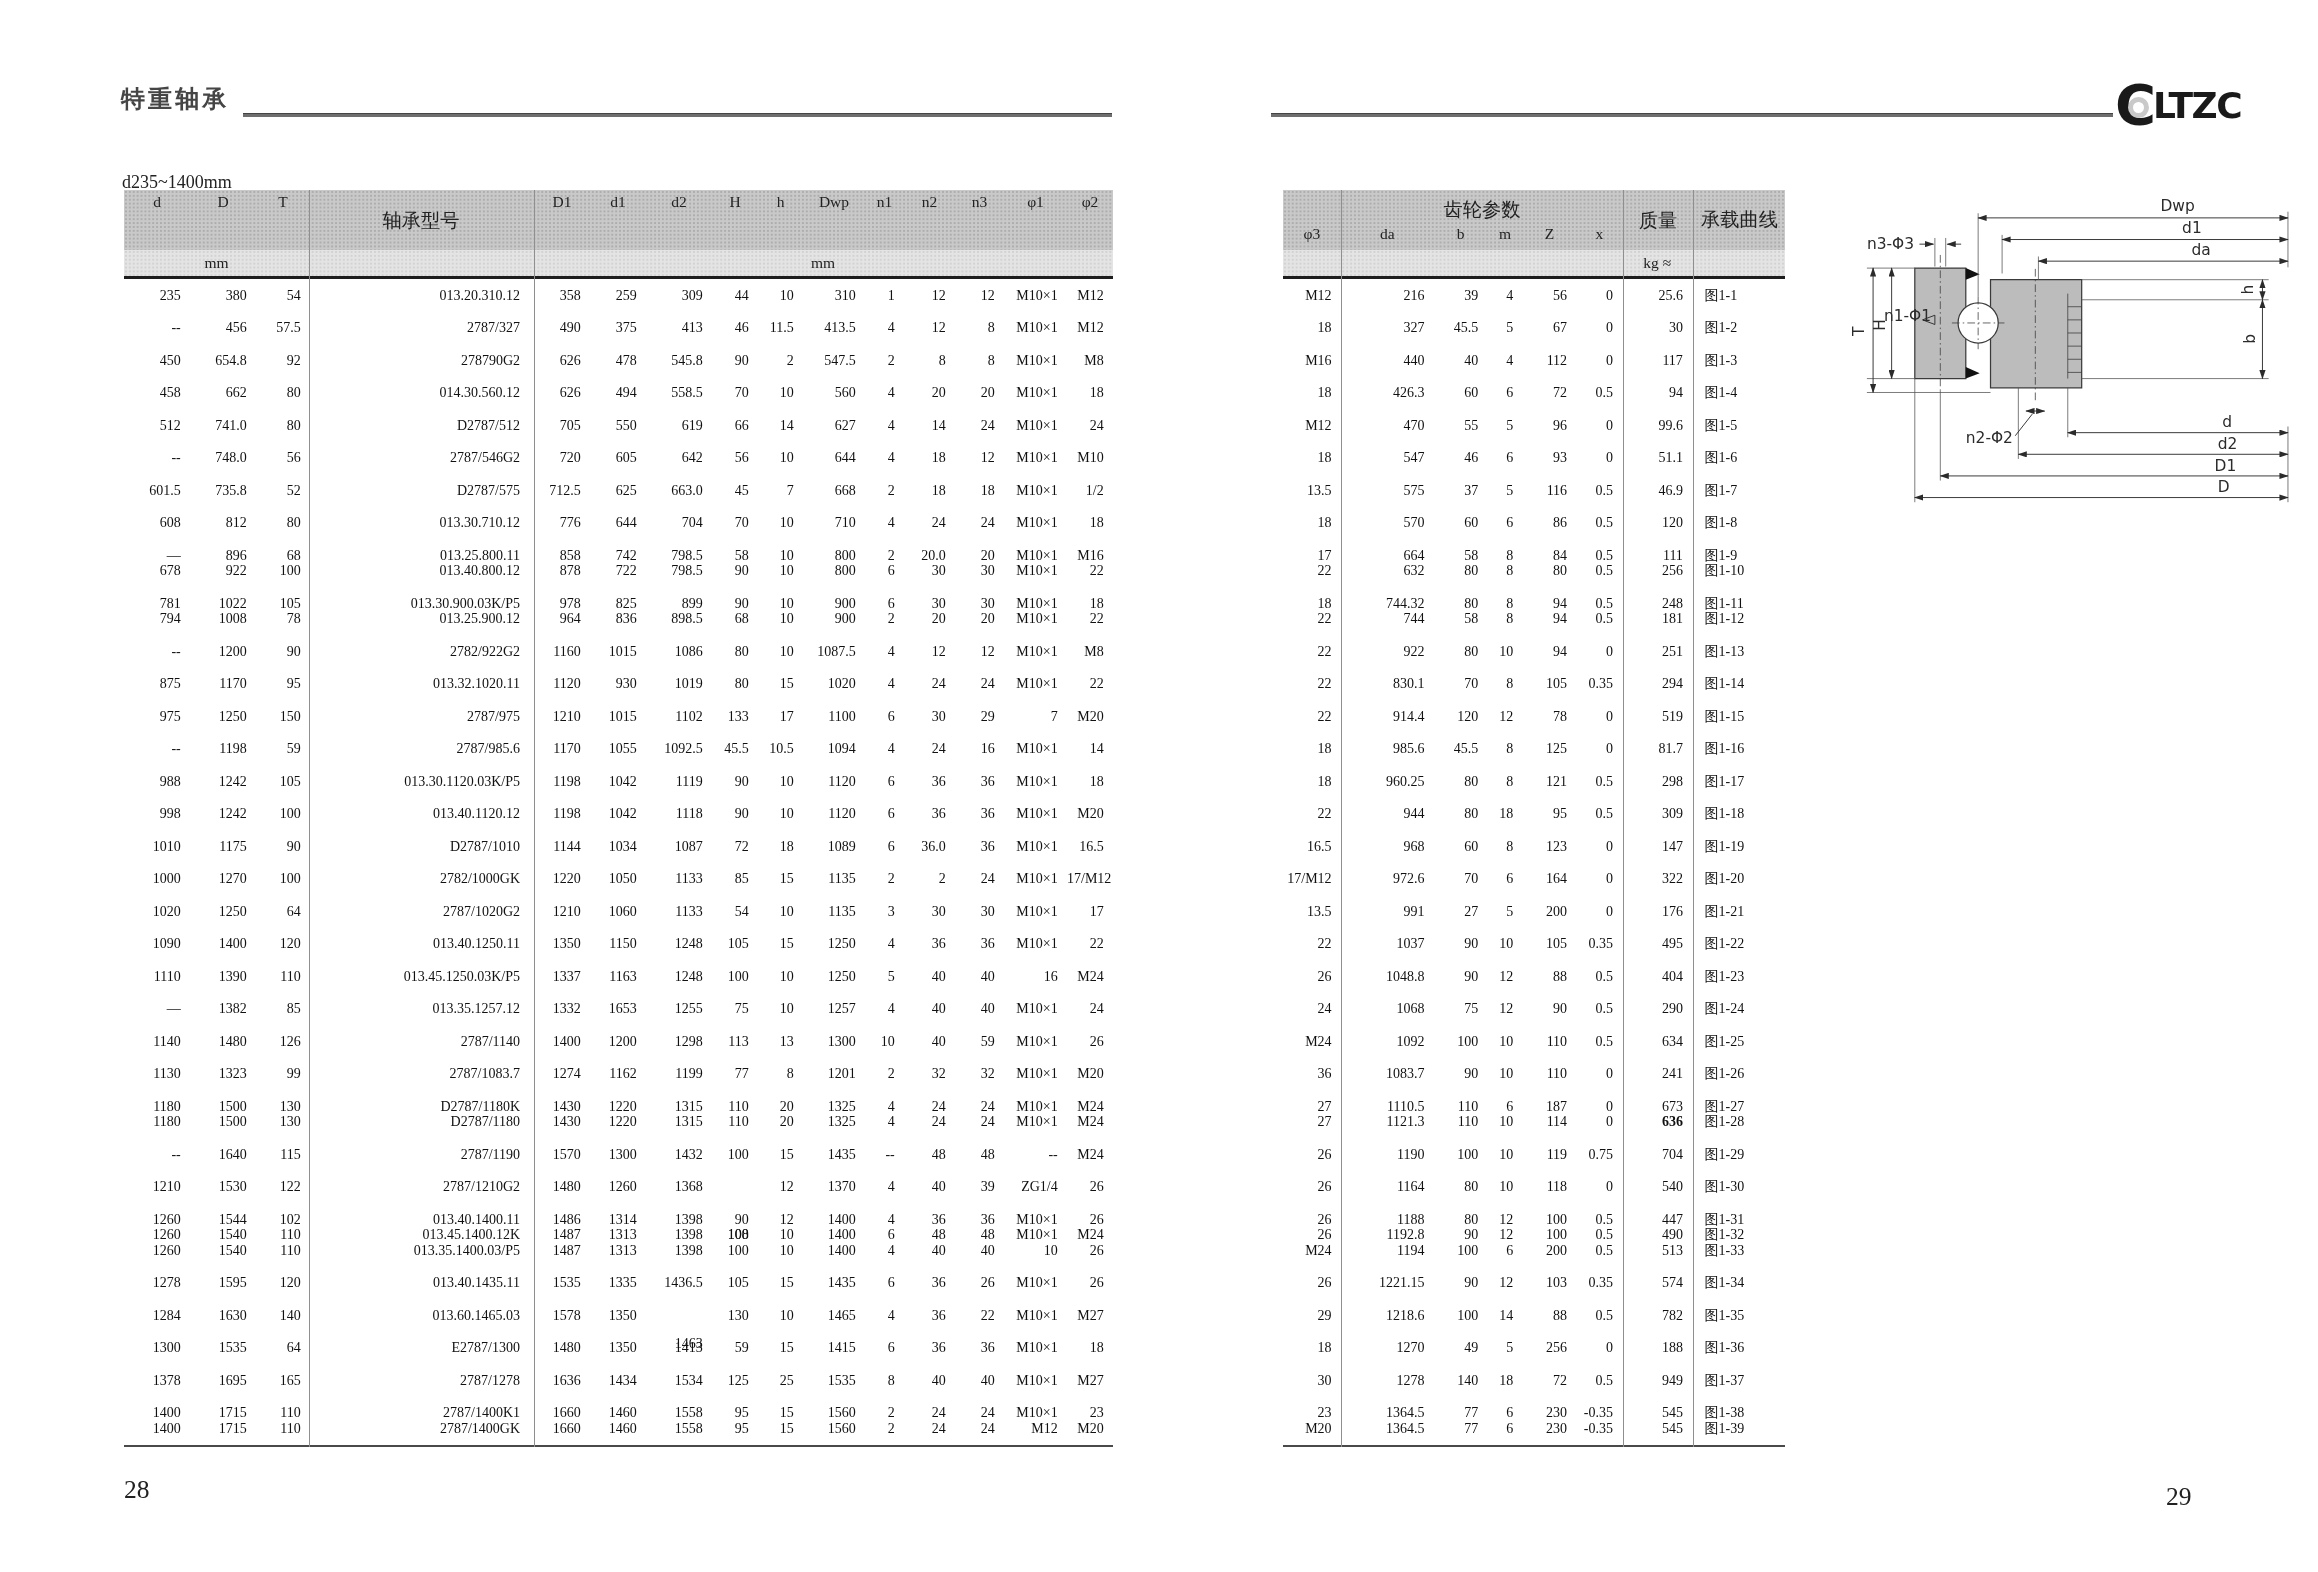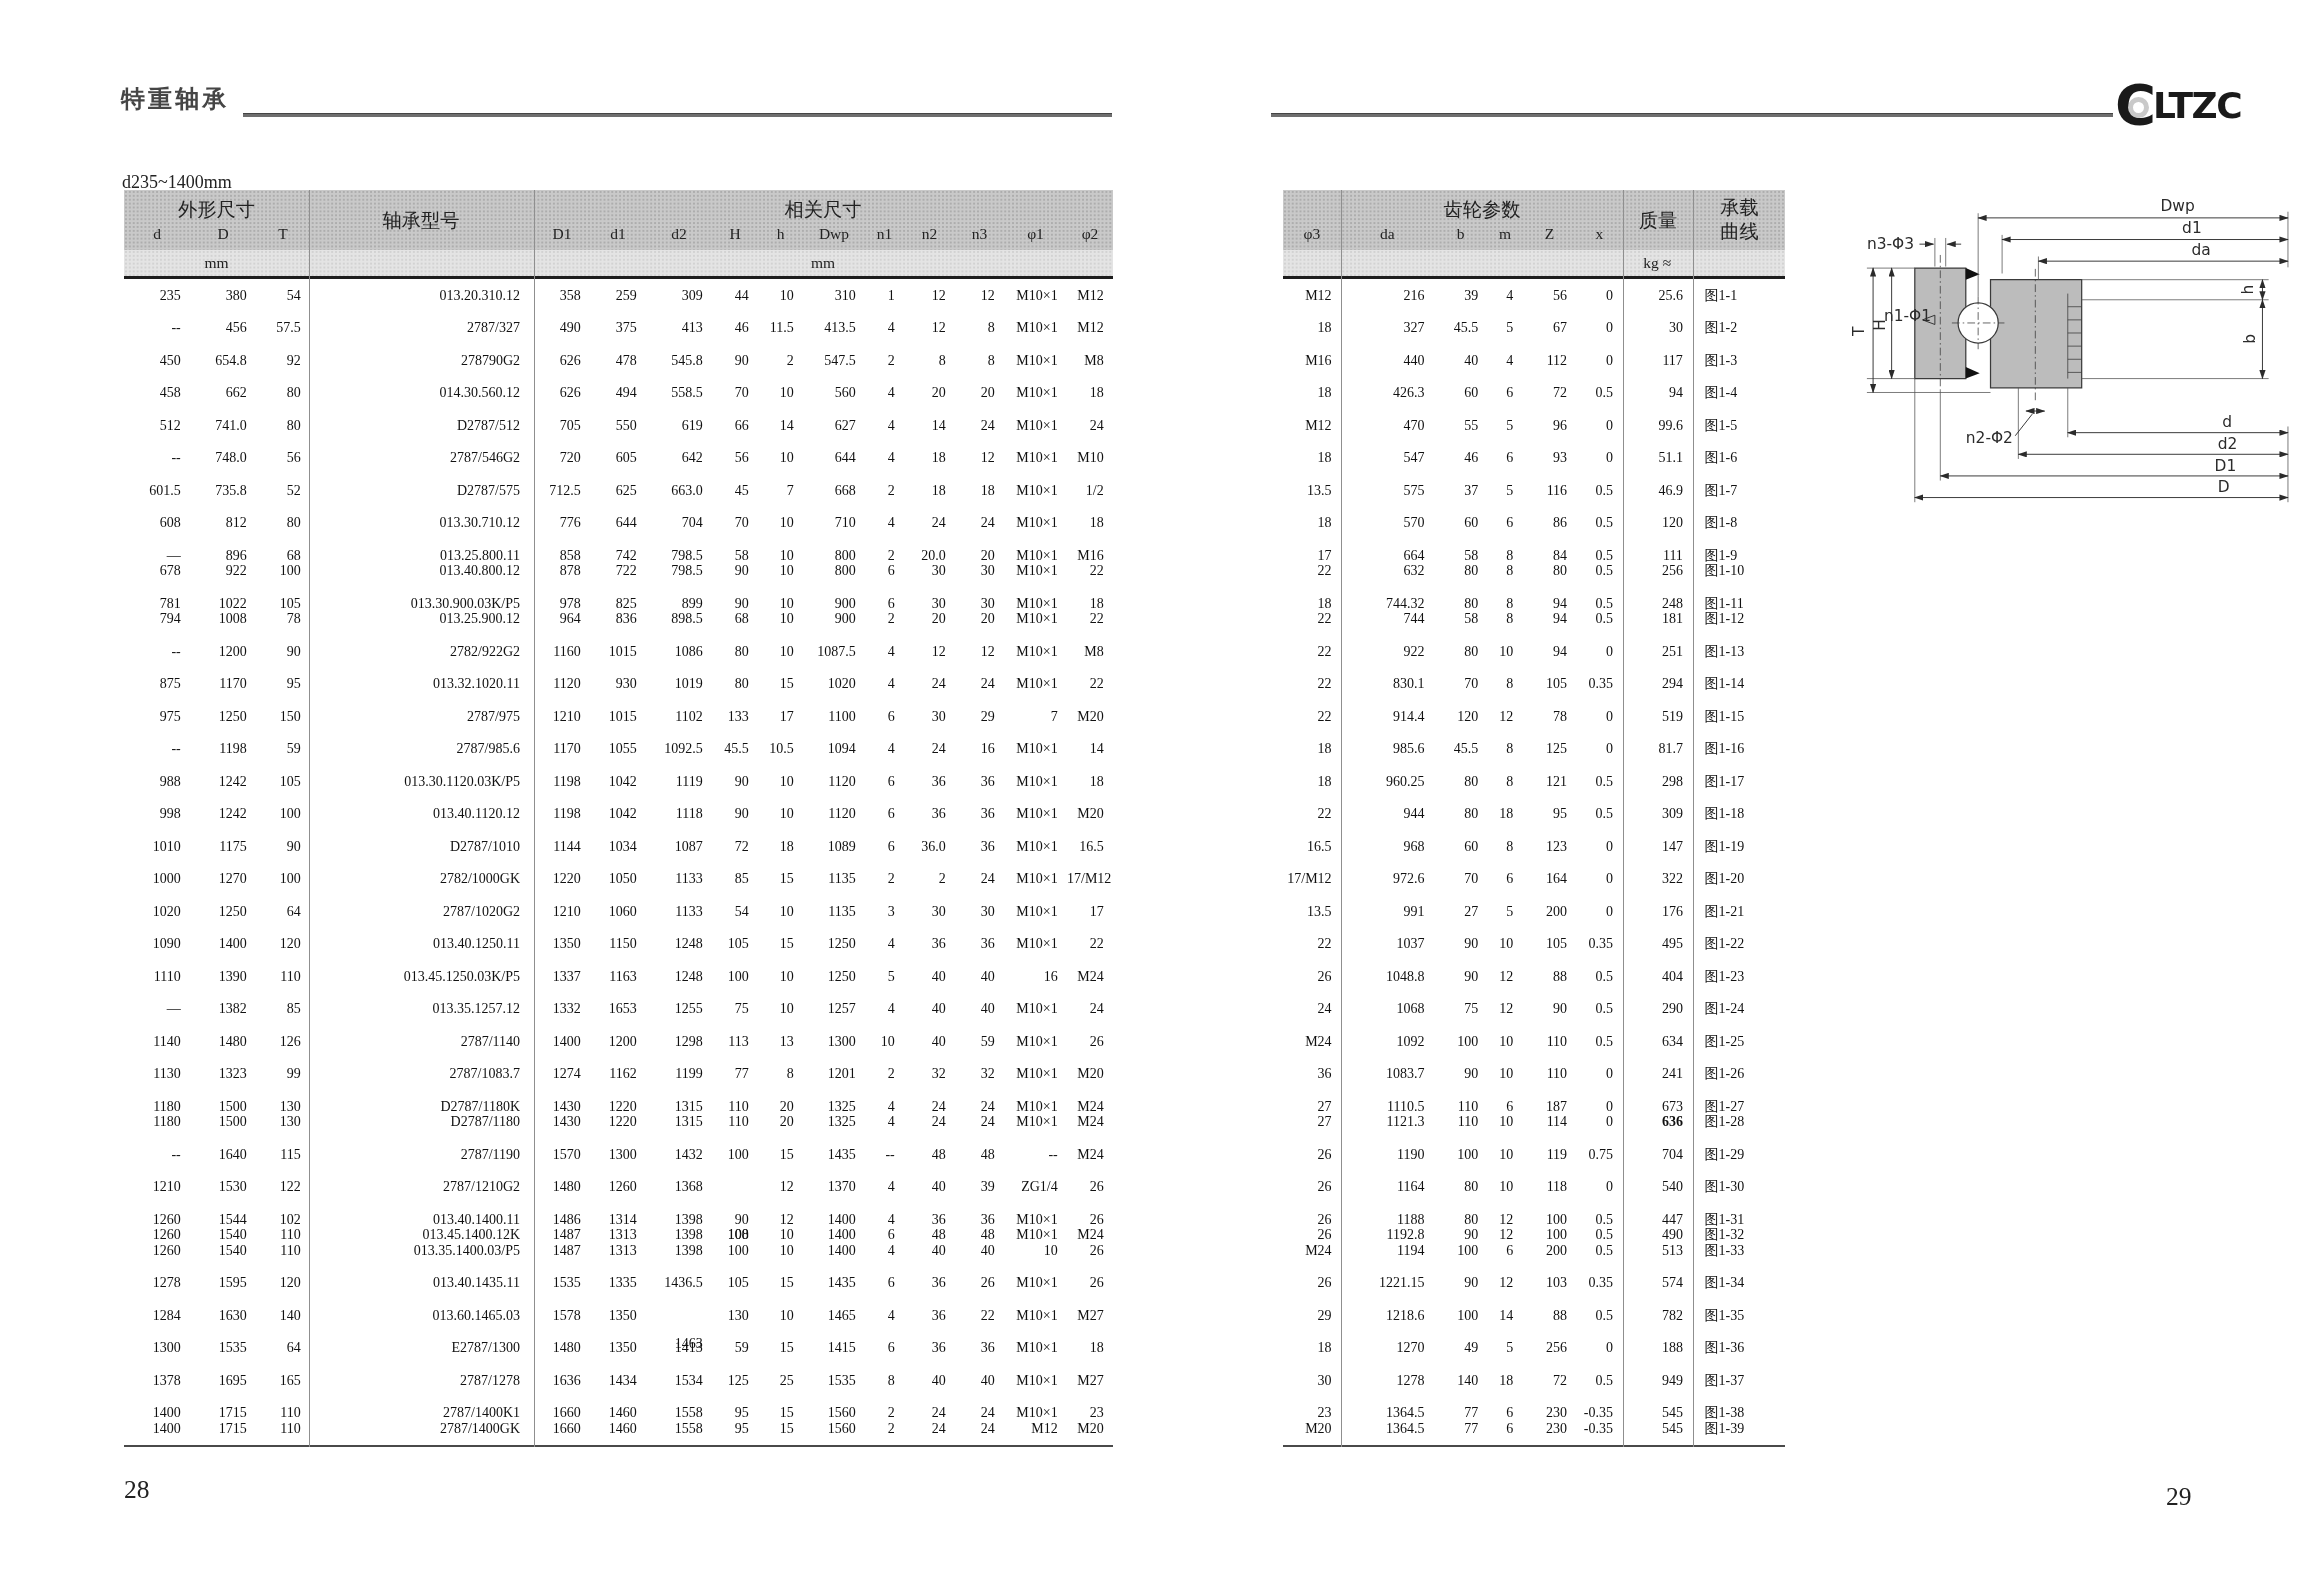--- a/index.html
+++ b/index.html
@@ -26,21 +26,21 @@
   .tbl-left{left:124px;width:989px;}
   .tbl-right{left:1283px;width:502px;}
   .gband{position:relative;height:60px;background-color:#c9c9c9;
          background-image:radial-gradient(#adadad 0.8px,rgba(0,0,0,0) 1px);background-size:3.9px 3.9px;}
   .grow{display:flex;height:32px;}
   .grow span{display:inline-block;text-align:center;line-height:40px;font-size:19.3px;color:#222;}
   .srow{display:flex;height:28px;}
   .srow span{display:inline-block;text-align:center;line-height:23px;font-size:15.5px;color:#222;}
   .hcell-mid{position:absolute;display:flex;align-items:center;justify-content:center;
              top:0;height:60px;font-size:19.3px;color:#222;}
-  .hcell-2l{flex-direction:column;line-height:1.25;}
+  .hcell-2l{flex-direction:row;line-height:1.25;}
   .uband{display:flex;height:26px;background-color:#e4e4e4;
          background-image:radial-gradient(#d2d2d2 0.8px,rgba(0,0,0,0) 1px);background-size:3.9px 3.9px;
          border-bottom:3.1px solid #1d1d1d;}
   .uband span{display:inline-block;text-align:center;line-height:26px;font-size:15.5px;color:#222;}
   .tbody{border-bottom:2.3px solid #4a4a4a;}
   .vline{position:absolute;top:0;height:100%;width:0.8px;background:#8f8f8f;}
   .u{padding:8.5px 0;}
   .ln{display:flex;height:15.5px;line-height:15.5px;white-space:nowrap;}
   .c{display:inline-block;text-align:right;padding-right:9.3px;box-sizing:border-box;
      font-size:14px;color:#111;}
@@ -60,25 +60,20 @@
   <div class="rule rule2"></div>
 
   <div class="logo">
     <span class="logo-c"><span>C</span><i class="logo-ring"></i></span><span class="logo-rest">LTZC</span>
   </div>
 
   <div class="subtitle">d235~1400mm</div>
 
   <div class="tbl tbl-left">
     <div class="gband">
-      <div class="grow">
-        <span style="width:185px">外形尺寸</span>
-        <span style="width:224px"></span>
-        <span style="width:580px">相关尺寸</span>
-      </div>
       <div class="hcell-mid" style="left:185px;width:224px">轴承型号</div>
       <div class="srow">
         <span style="width:66px">d</span>
         <span style="width:66px">D</span>
         <span style="width:54px">T</span>
         <span style="width:224px"></span>
         <span style="width:56px">D1</span>
         <span style="width:56px">d1</span>
         <span style="width:66px">d2</span>
         <span style="width:46px">H</span>

